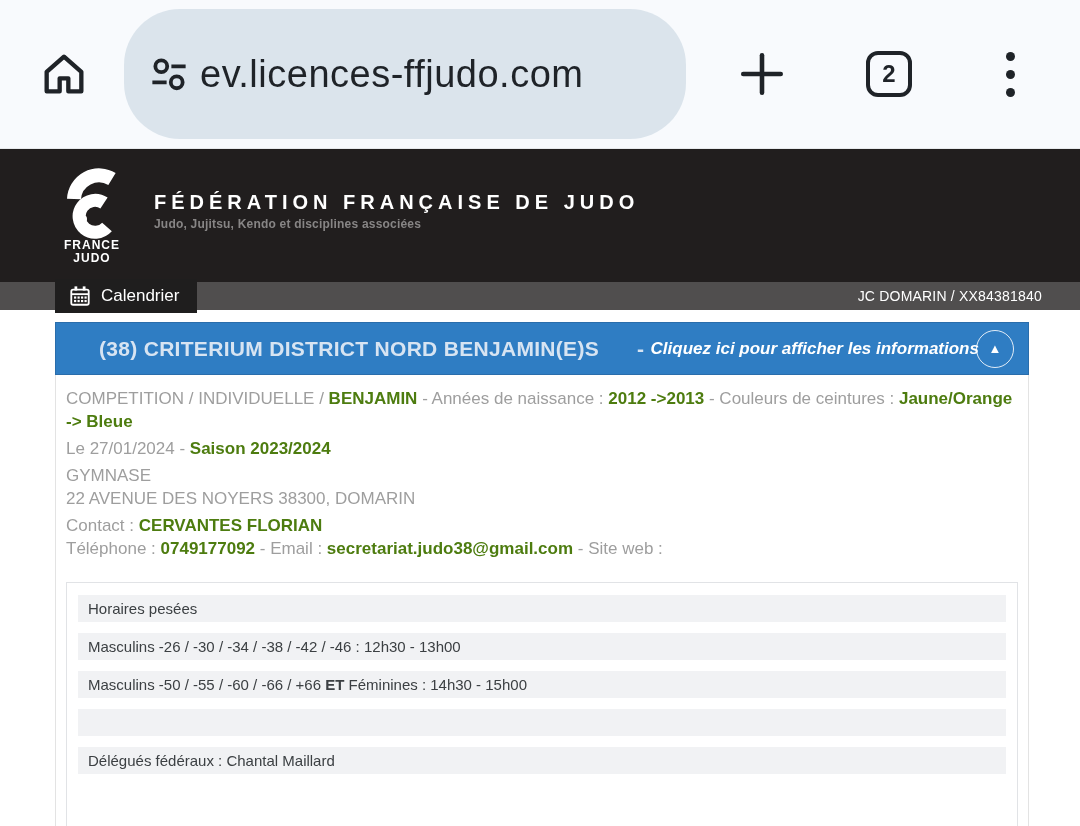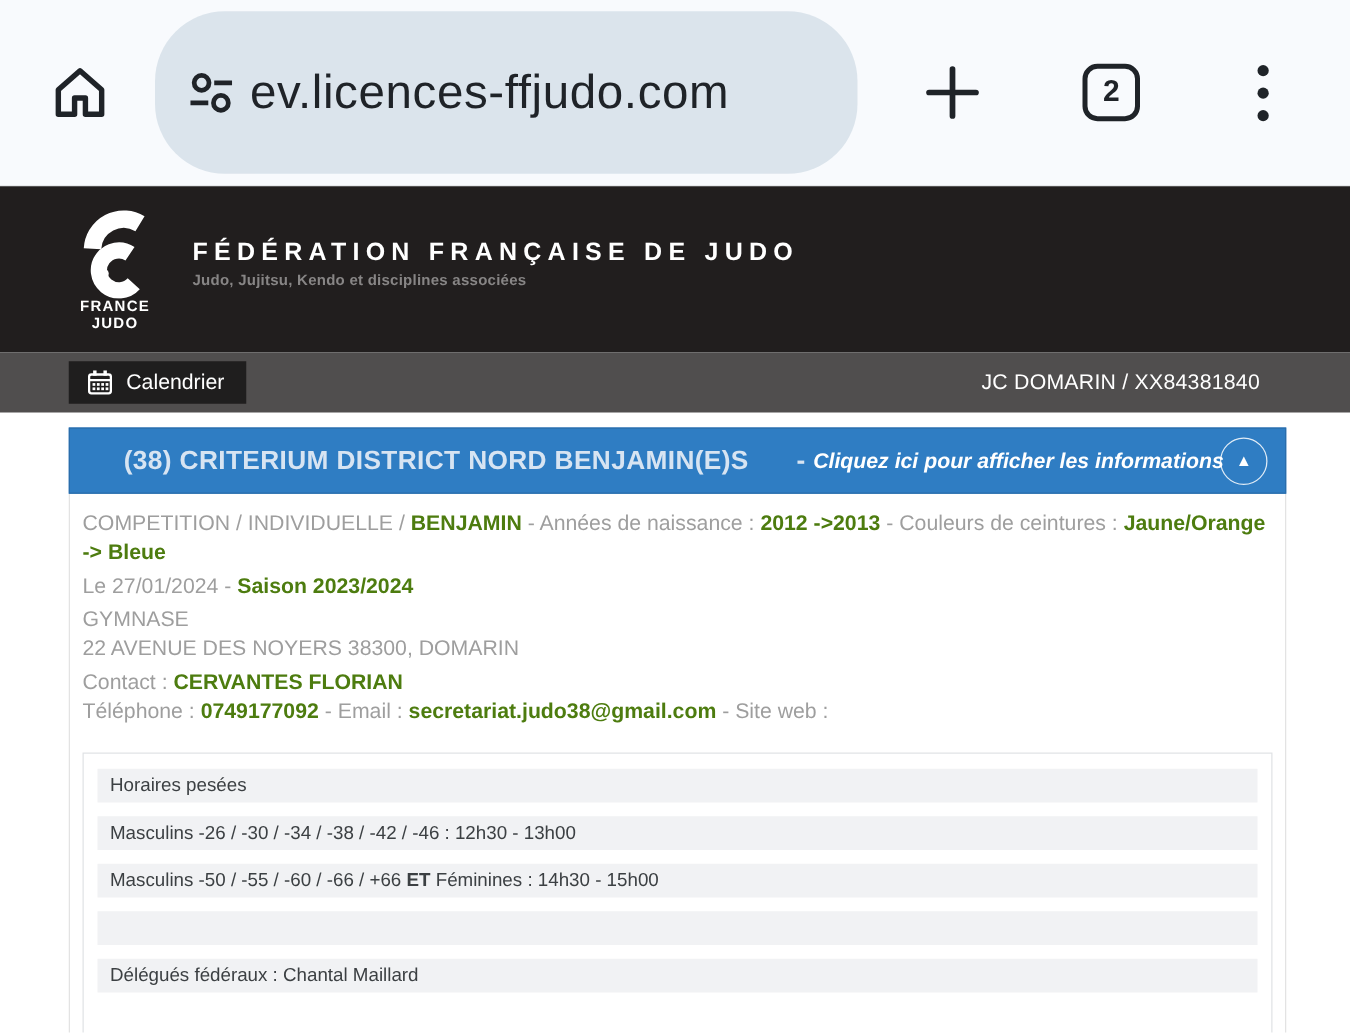--- a/index.html
+++ b/index.html
@@ -30,25 +30,25 @@
   .logo-block { margin-left:60px; width:64px; display:flex; flex-direction:column;
     align-items:center; }
   .logo-text { color:#ffffff; font-weight:bold; font-size:12px; letter-spacing:1px;
     line-height:13px; text-align:right; }
   .header-titles { margin-left:30px; margin-top:-10px; }
   .header-title { color:#ffffff; font-weight:bold; font-size:20px; letter-spacing:5px; }
   .header-subtitle { color:#878585; font-weight:bold; font-size:12px; margin-top:3px;
     letter-spacing:0.2px; }
 
   
-  .navbar { height:48px; background:#504e4e; display:flex; align-items:center; }
+  .navbar { height:28px; background:#504e4e; display:flex; align-items:center; }
   .cal-btn { margin-left:55px; height:34px; background:#1f1e1e; display:flex;
     align-items:center; padding:0 18px 0 14px; cursor:pointer; }
   .cal-btn .label { color:#ffffff; font-size:17px; margin-left:10px; }
-  .navbar .user { margin-left:auto; margin-right:72px; color:#ffffff; font-size:17px;
+  .navbar .user { margin-left:auto; margin-right:38px; color:#ffffff; font-size:14px;
     letter-spacing:0.2px; }
 
   
   .wrapper { width:974px; margin:12px 0 0 55px; }
   .banner { height:53px; background:#2f7dc3; border:1px solid #2a6dab; display:flex;
     align-items:center; position:relative; padding-left:11px; cursor:pointer; }
   .banner-title { color:#d7e4f2; font-size:21px; font-weight:700; letter-spacing:0.3px;
     white-space:pre;margin-left:32px; }
   .banner-sub { color:#ffffff; font-size:17px; font-weight:bold; font-style:italic;
     white-space:pre; }

